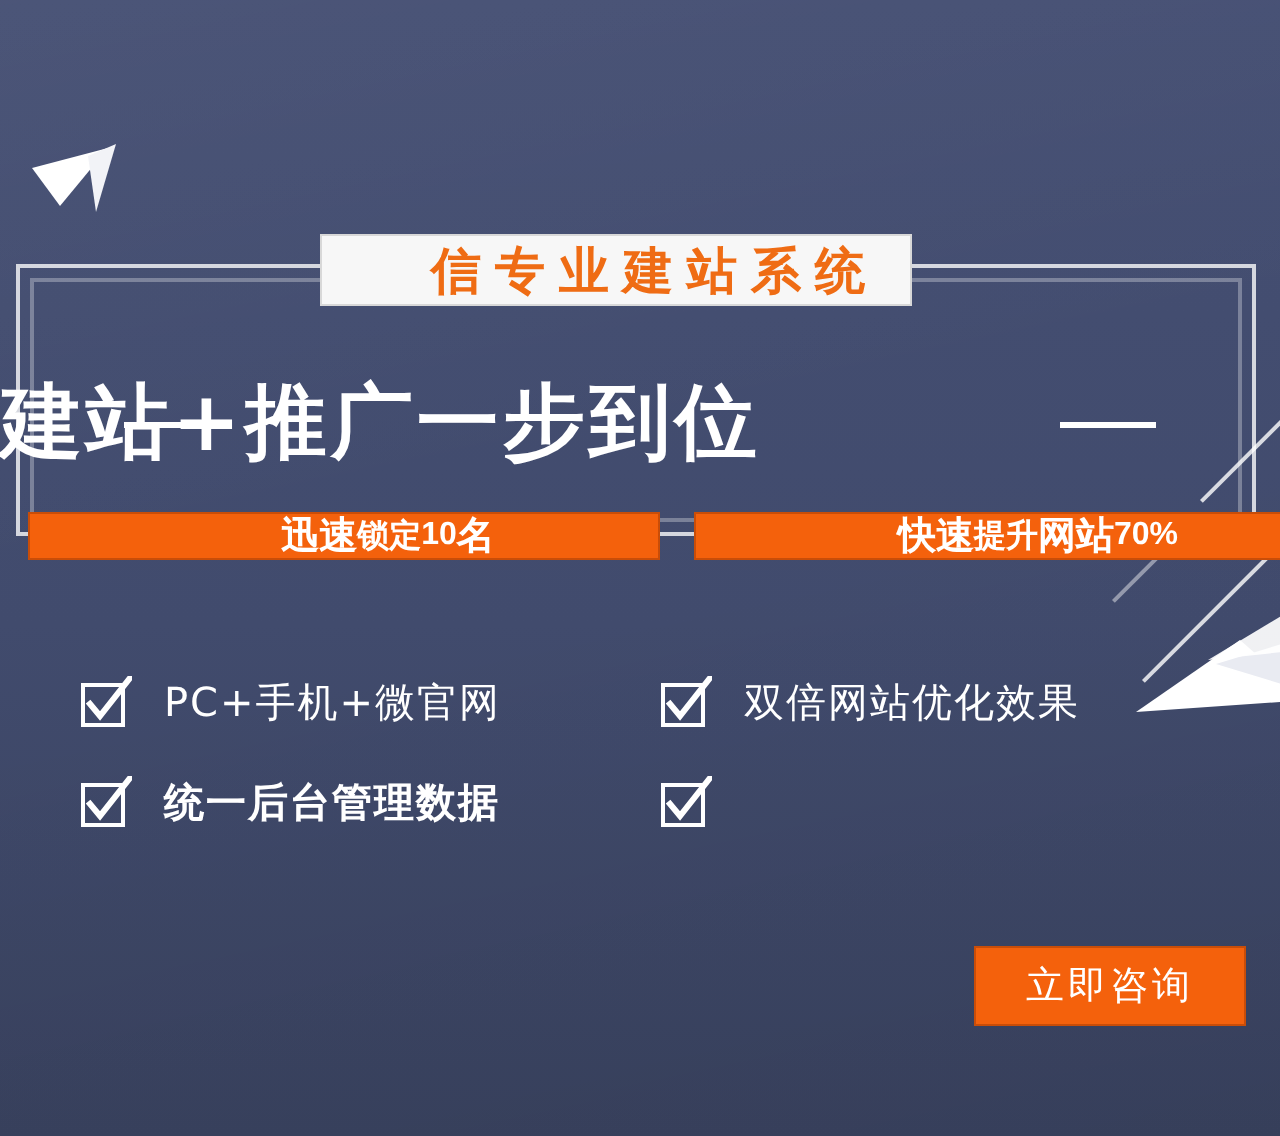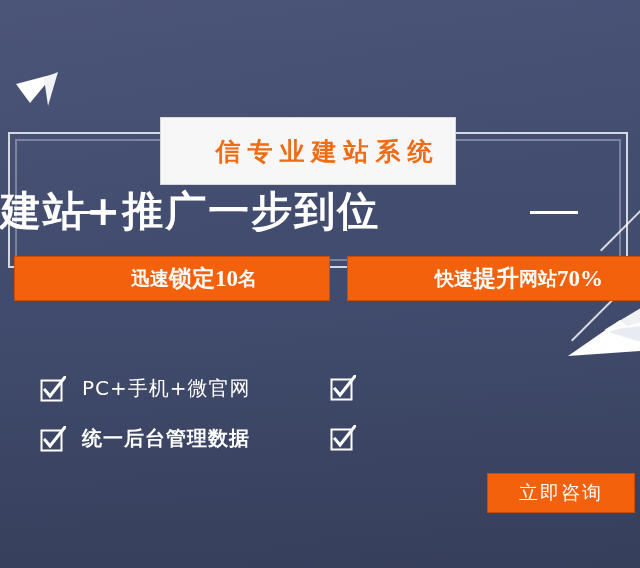--- a/index.html
+++ b/index.html
@@ -82,21 +82,21 @@
     width: 60px;
     height: 34px;
   }
 
   
   .tagbox {
     position: absolute;
     left: 160px;
     top: 117px;
     width: 296px;
-    height: 68px;
+    height: 36px;
     background: #f7f7f7;
     border: 1px solid #d8d8d8;
     box-sizing: border-box;
     display: flex;
     align-items: center;
     justify-content: center;
     padding-left: 32px;
   }
   .tagbox .tagtext {
     color: #ef6c14;
@@ -134,49 +134,48 @@
     height: 3px;
     background: #ffffff;
   }
   .rule.left  { left: 62px;  width: 48px; }
   .rule.right { left: 530px; width: 48px; }
 
   
   .obar {
     position: absolute;
     top: 256px;
-    height: 45px;
+    height: 24px;
     background: #f4610c;
     border: 1px solid #c94d08;
     box-sizing: border-box;
     display: flex;
     align-items: center;
     justify-content: center;
     color: #ffffff;
     white-space: nowrap;
-    font-family: Liberation Serif, serif;
+    font-family: Liberation Sans, sans-serif;
     padding-left: 44px;
   }
   .obar .t { font-size: 19px; font-weight: bold; }
-  .obar .big { font-size: 23px; font-weight: bold; }
+  .obar .big { font-size: 16px; font-weight: bold; }
   .obar.bar1 { left: 14px;  width: 316px; }
   .obar.bar2 { left: 347px; width: 300px; }
 
   
   .features {
     position: absolute;
     left: 0;
     top: 330px;
     width: 640px;
   }
   .frow {
     position: absolute;
     display: flex;
-    align-items: flex-end;
-    margin-top: 37px;
+    align-items: flex-start;
   }
   .frow.r1c1 { left: 40px;  top: 8px;  }
   .frow.r1c2 { left: 330px; top: 8px;  }
   .frow.r2c1 { left: 40px;  top: 58px; font-weight: bold; }
   .frow.r2c2 { left: 330px; top: 58px; }
 
   .chk {
     width: 26px;
     height: 26px;
     position: relative;
@@ -190,21 +189,21 @@
     white-space: nowrap;
     letter-spacing: 1px;
     font-family: "DejaVu Sans", "Liberation Sans", sans-serif;
   }
 
   
   .cta {
     position: absolute;
     left: 487px;
     top: 473px;
-    width: 148px;
+    width: 136px;
     height: 40px;
     background: #f4610c;
     border: 1px solid #c94d08;
     box-sizing: border-box;
     display: flex;
     align-items: center;
     justify-content: center;
     cursor: pointer;
   }
   .cta .ctatext {
@@ -284,20 +283,21 @@
       <span class="flabel">PC+手机+微官网</span>
     </div>
 
     <div class="frow r1c2">
       <span class="chk">
         <svg width="26" height="26" viewBox="0 0 26 26">
           <rect x="1.5" y="4.5" width="20" height="20" fill="none" stroke="#ffffff" stroke-width="2"></rect>
           <path d="M5 14 L10 20 L25 1" fill="none" stroke="#ffffff" stroke-width="3" stroke-linecap="square"></path>
         </svg>
       </span>
+      <span class="flabel">双倍网站优化效果</span>
     </div>
 
     <div class="frow r2c1">
       <span class="chk">
         <svg width="26" height="26" viewBox="0 0 26 26">
           <rect x="1.5" y="4.5" width="20" height="20" fill="none" stroke="#ffffff" stroke-width="2"></rect>
           <path d="M5 14 L10 20 L25 1" fill="none" stroke="#ffffff" stroke-width="3" stroke-linecap="square"></path>
         </svg>
       </span>
       <span class="flabel">统一后台管理数据</span>

